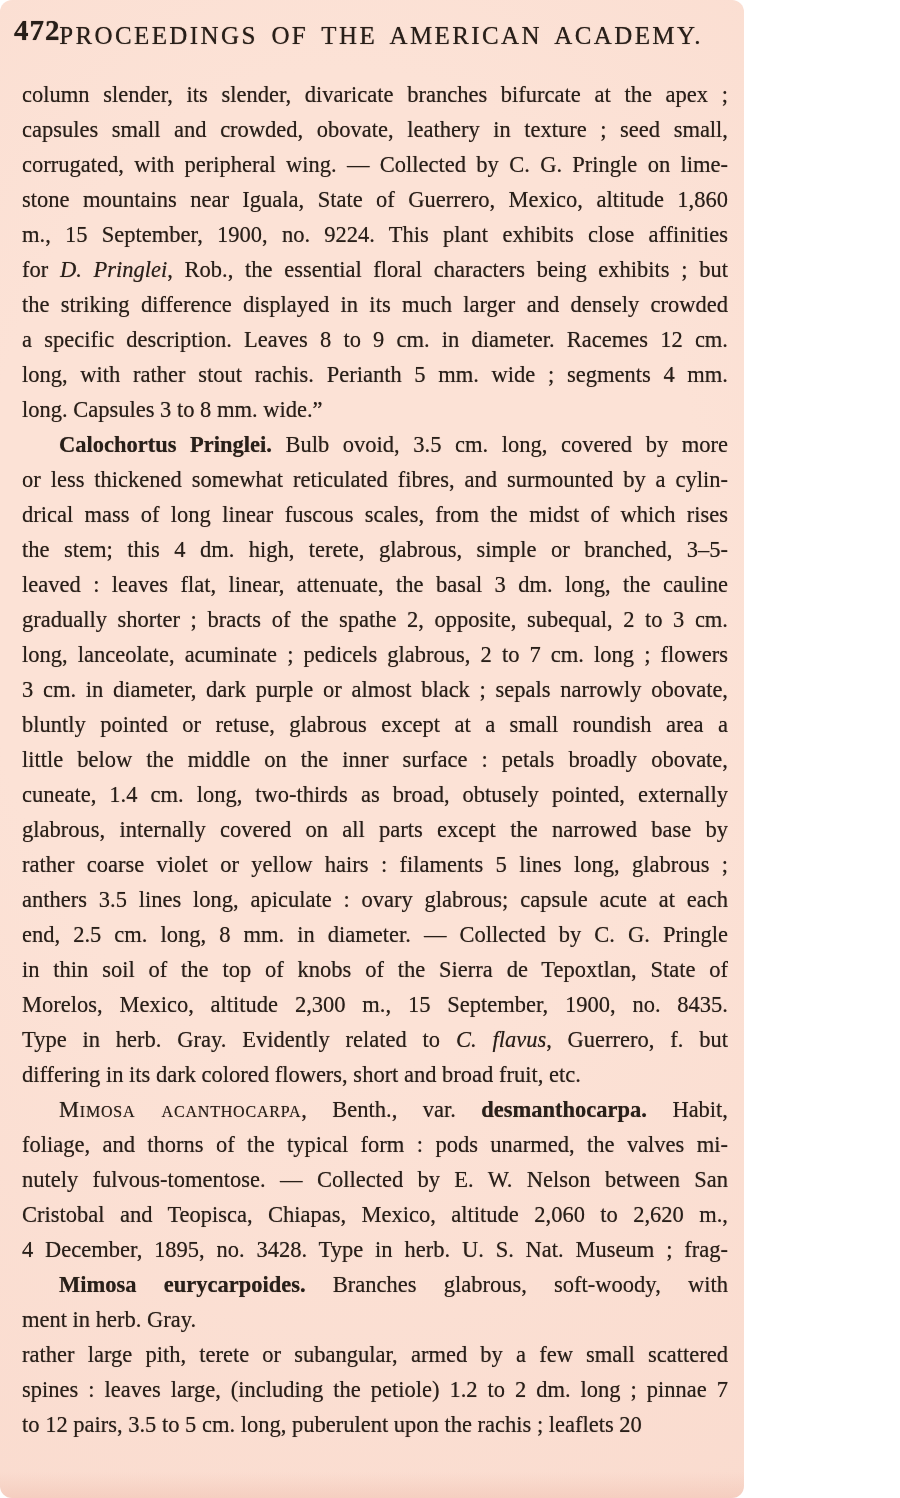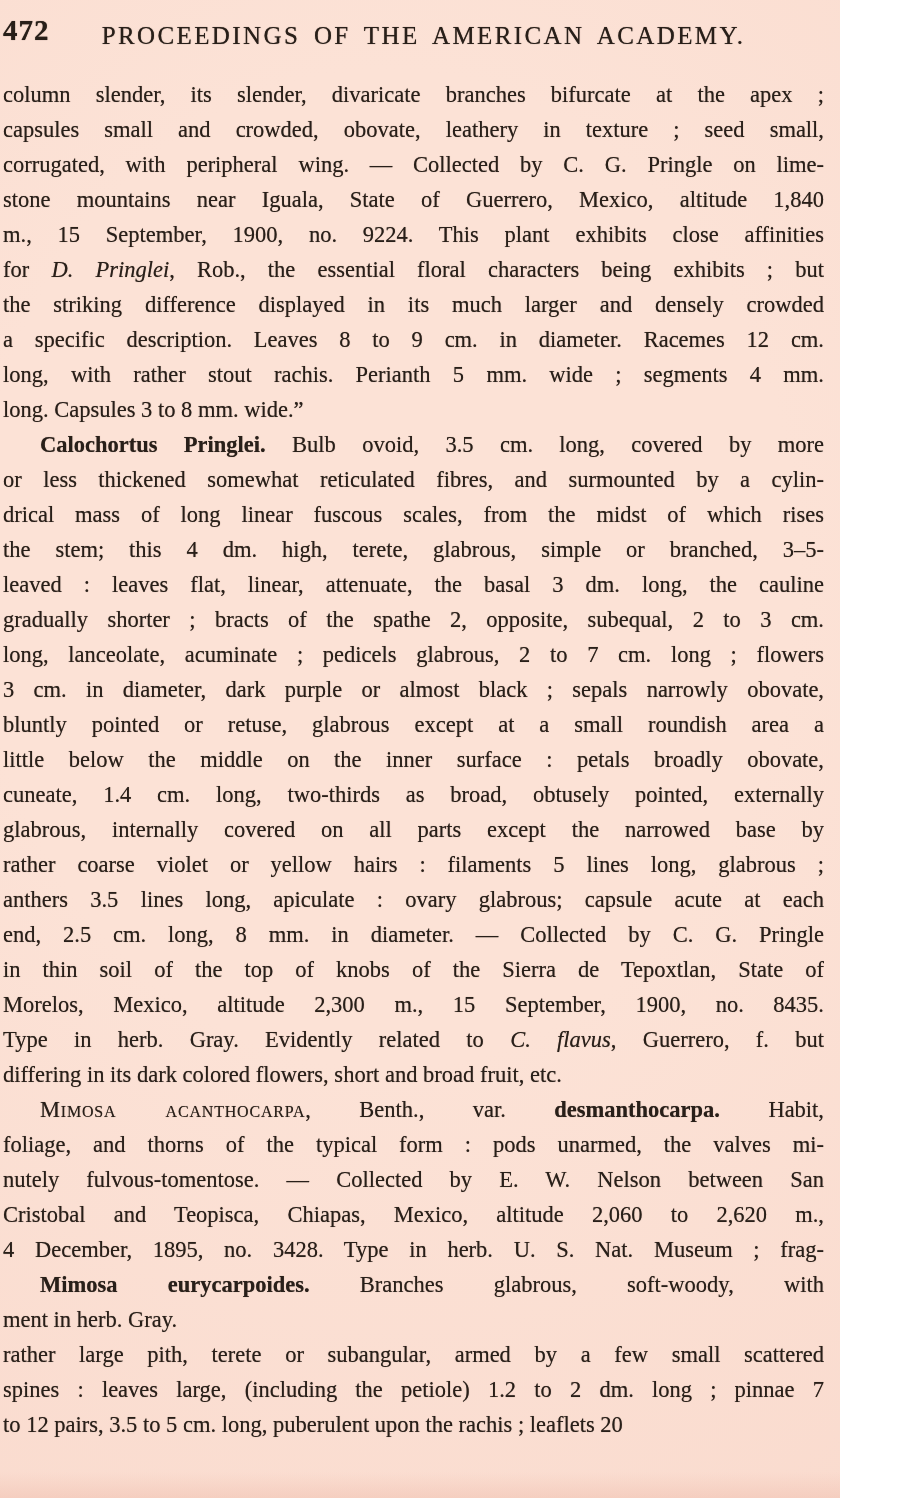--- a/index.html
+++ b/index.html
@@ -3,27 +3,28 @@
 <meta charset="utf-8">
 <style>
   html, body { margin: 0; padding: 0; }
   body {
     width: 900px; height: 1498px;
     overflow: hidden;
     font-family: "Liberation Serif", serif;
   }
   .page {
     box-sizing: border-box;
-    width: 840px; height: 1498px;
-    padding: 12px 16px 0 3px;
+    width: 744px; height: 1498px;
+    padding: 12px 16px 0 14px;
     color: #281f19;
     background:
       linear-gradient(to bottom, rgba(247,205,189,0) calc(100% - 26px), rgba(240,192,176,0.5)),
       radial-gradient(140% 95% at 46% 38%, #fce2d6 35%, #f9d9cc 90%),
       #fadacd;
+    border-radius: 12px;
   }
   .header {
     position: relative;
     height: 36px;
     margin-top: 2px;
   }
   .page-num {
     font-size: 29px;
     font-weight: bold;
     letter-spacing: 1px;
@@ -44,40 +45,41 @@
   }
   .body-text { margin-top: 27px; }
   .line {
     height: 35px;
     line-height: 35px;
     font-size: 22.5px;
     text-align: justify;
     text-align-last: justify;
     overflow: hidden;
     text-shadow: 0 0 0.7px rgba(44,30,22,0.65);
+    margin-left: 8px;
   }
   .line.para-end { text-align-last: left; }
   .line.indent  { text-indent: 37px; }
   .seg-i  { font-style: italic; }
   .seg-b  { font-weight: bold; }
   .seg-sc { font-variant: small-caps; letter-spacing: 0.8px; }
 </style>
 </head>
 <body>
 
 <div class="page">
   <div class="header">
     <span class="page-num">472</span>
     <span class="running-title">PROCEEDINGS OF THE AMERICAN ACADEMY.</span>
   </div>
   <div class="body-text">
       <div class="line"><span class="seg-r">column slender, its slender, divaricate branches bifurcate at the apex ;</span></div>
       <div class="line"><span class="seg-r">capsules small and crowded, obovate, leathery in texture ; seed small,</span></div>
       <div class="line"><span class="seg-r">corrugated, with peripheral wing. — Collected by C. G. Pringle on lime-</span></div>
-      <div class="line"><span class="seg-r">stone mountains near Iguala, State of Guerrero, Mexico, altitude 1,840</span></div>
+      <div class="line"><span class="seg-r">stone mountains near Iguala, State of Guerrero, Mexico, altitude 1,860</span></div>
       <div class="line"><span class="seg-r">m., 15 September, 1900, no. 9224. This plant exhibits close affinities</span></div>
       <div class="line"><span class="seg-r">for </span><span class="seg-i">D. Pringlei</span><span class="seg-r">, Rob., the essential floral characters being exhibits ; but</span></div>
       <div class="line"><span class="seg-r">the striking difference displayed in its much larger and densely crowded</span></div>
       <div class="line"><span class="seg-r">a specific description. Leaves 8 to 9 cm. in diameter. Racemes 12 cm.</span></div>
       <div class="line"><span class="seg-r">long, with rather stout rachis. Perianth 5 mm. wide ; segments 4 mm.</span></div>
       <div class="line para-end"><span class="seg-r">long.  Capsules 3 to 8 mm. wide.”</span></div>
       <div class="line indent"><span class="seg-b">Calochortus Pringlei.</span><span class="seg-r"> Bulb ovoid, 3.5 cm. long, covered by more</span></div>
       <div class="line"><span class="seg-r">or less thickened somewhat reticulated fibres, and surmounted by a cylin-</span></div>
       <div class="line"><span class="seg-r">drical mass of long linear fuscous scales, from the midst of which rises</span></div>
       <div class="line"><span class="seg-r">the stem; this 4 dm. high, terete, glabrous, simple or branched, 3–5-</span></div>

